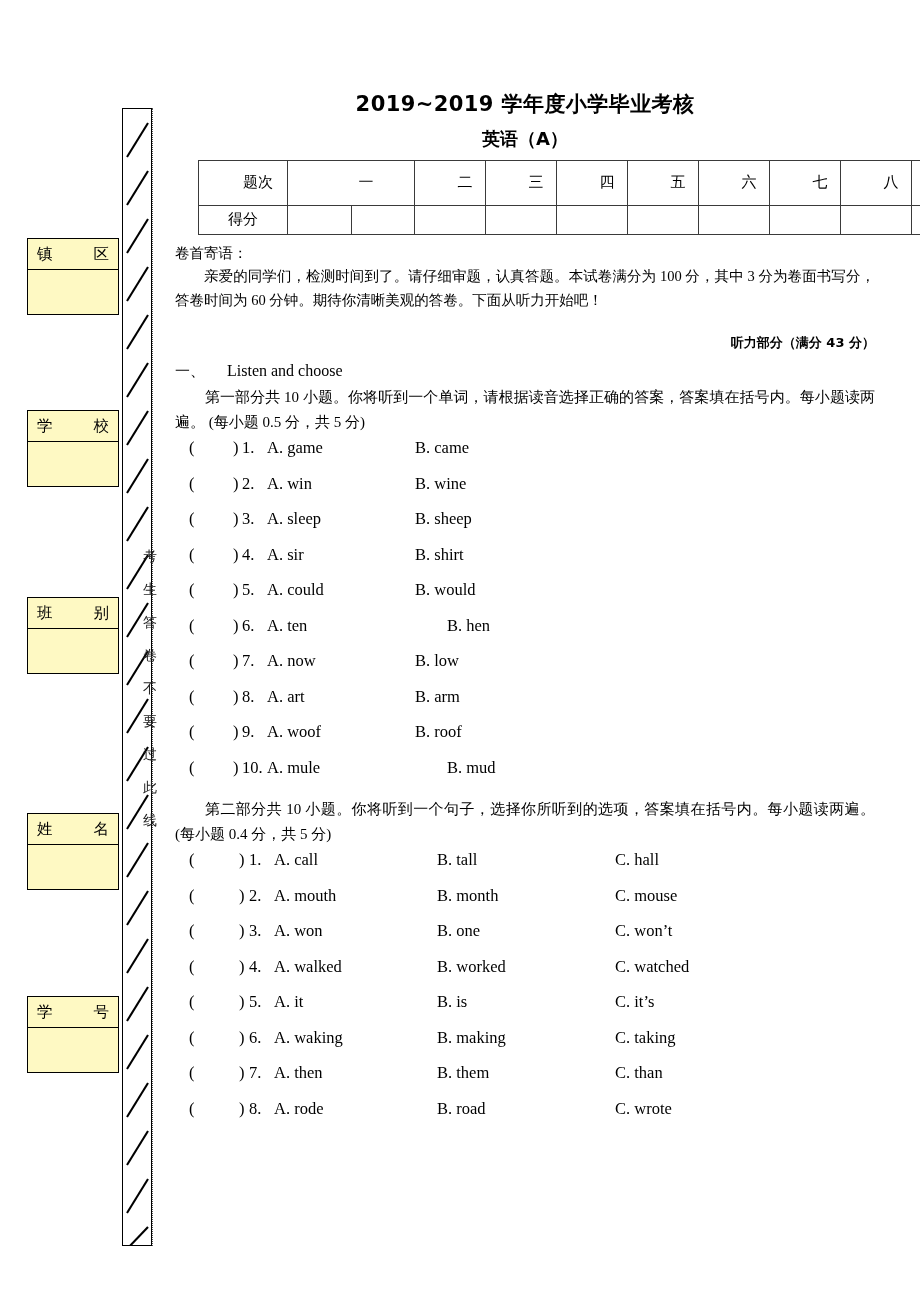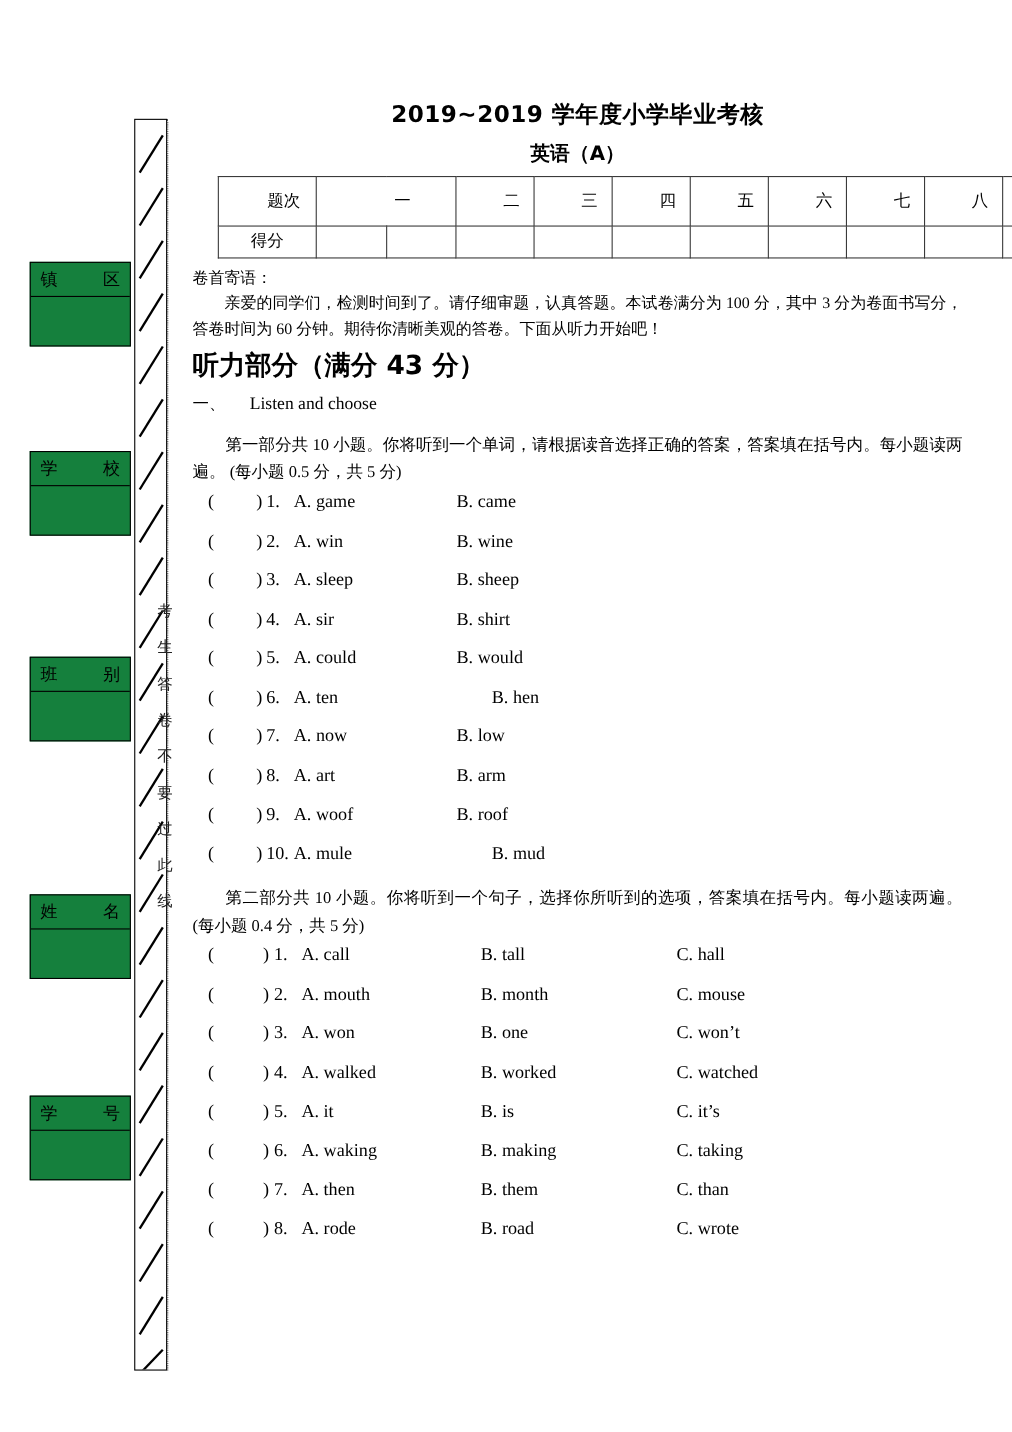--- a/index.html
+++ b/index.html
@@ -23,21 +23,21 @@
     top: 0;
     width: 175px;
     height: 1302px;
   }
   .info-box {
     position: absolute;
     left: 27px;
     width: 92px;
     border: 1.6px solid #000;
     box-sizing: border-box;
-    background: #15803d;
+    background: #fef9c3;
   }
   .info-box .ib-label {
     height: 30px;
     line-height: 30px;
     border-bottom: 1.6px solid #000;
     font-size: 15.5px;
     text-align: center;
     letter-spacing: 0.22em;
     text-indent: 0.22em;
     font-family: "DejaVu Sans", "Liberation Sans", sans-serif;
@@ -149,45 +149,45 @@
     line-height: 1.62;
   }
   #preface .pf-title { }
   #preface .pf-body {
     text-indent: 2em;
     text-align: justify;
   }
 
   
   #listening-heading {
-    text-align: left;
-    font-size: 24px;
+    text-align: right;
+    font-size: 13px;
     font-weight: bold;
-    margin-top: 4px;
+    margin-top: 22px;
     font-family: "DejaVu Sans", "Liberation Sans", sans-serif;
   }
 
   .sec-head {
     font-size: 16px;
     margin-top: 10px;
     font-family: "Liberation Serif", serif;
   }
   .sec-head .sec-num {
     font-family: "DejaVu Sans", "Liberation Sans", sans-serif;
     font-size: 15px;
   }
   .sec-head .sec-title {
     margin-left: 22px;
   }
 
   .sec-desc {
     font-size: 15px;
     line-height: 1.66;
     text-indent: 2em;
-    margin-top: 16px;
+    margin-top: 4px;
     text-align: justify;
   }
 
   
   .q-list { margin-top: 3px; }
   .q-row {
     position: relative;
     height: 35.5px;
     font-size: 16.5px;
     white-space: nowrap;

